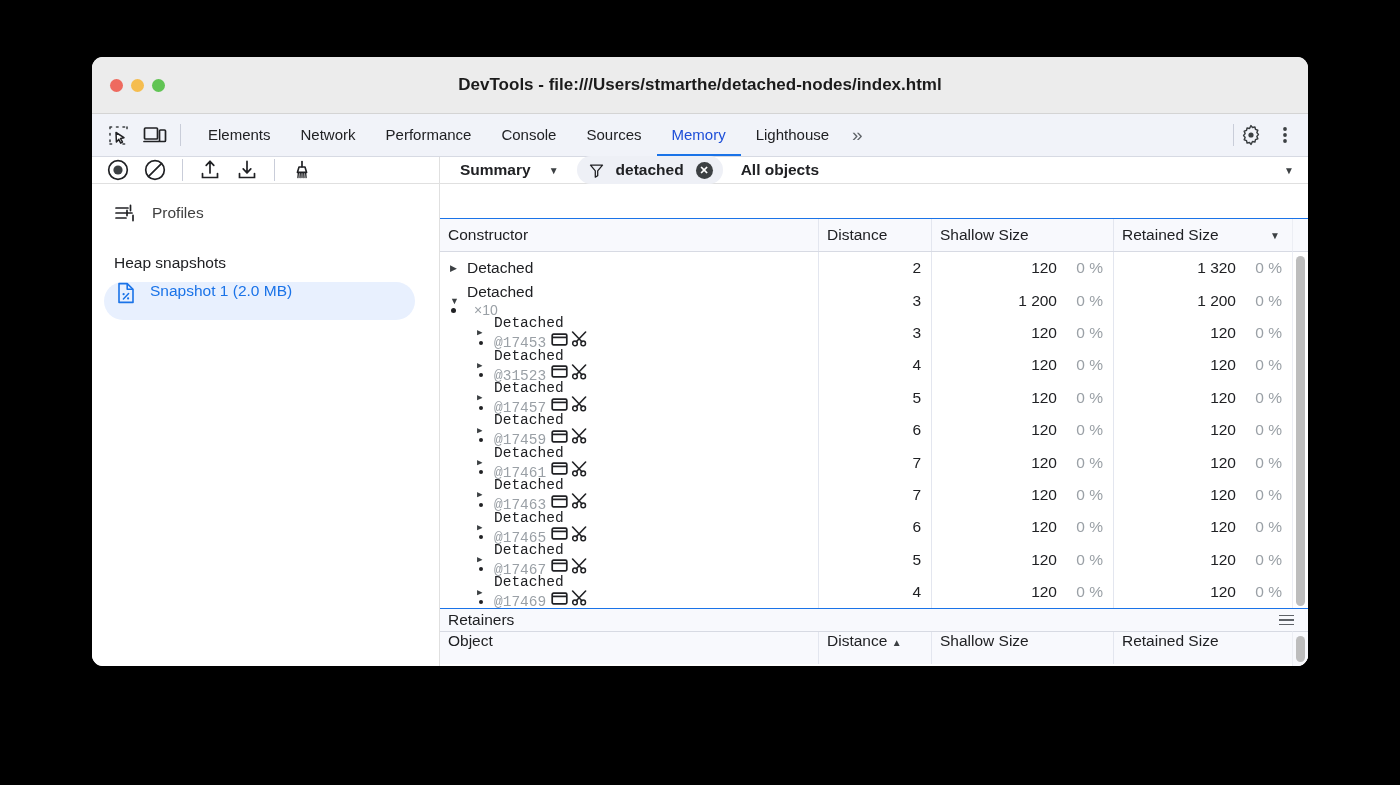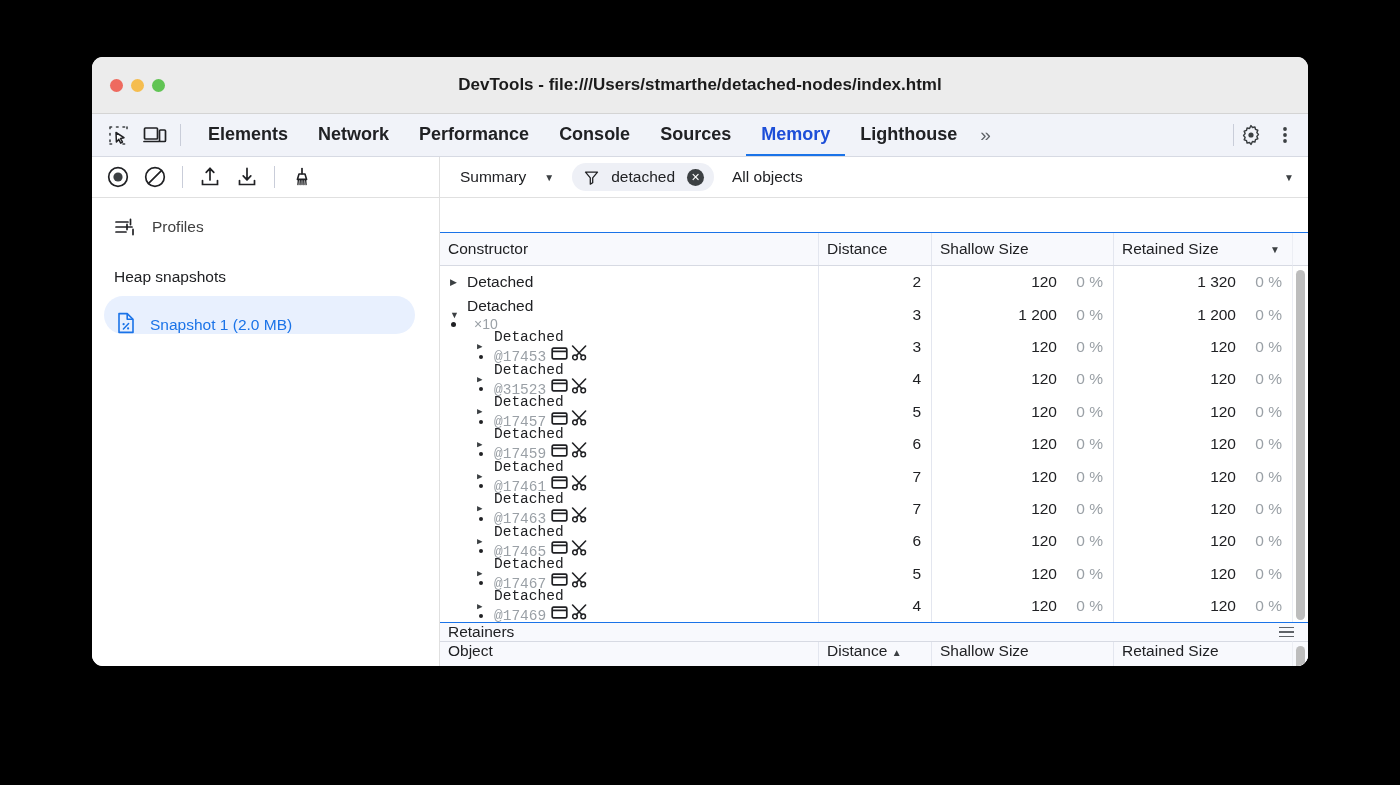--- a/index.html
+++ b/index.html
@@ -54,30 +54,30 @@
     flex: none;
   }
   .tool-icons {
     display: flex; align-items: center; gap: 14px;
     padding: 0 13px 0 16px;
   }
   .vsep { width: 1px; background: #c9cdd9; margin: 10px 0; flex: none; }
   .tabs { display: flex; align-items: stretch; padding-left: 12px; flex: 1; }
   .tab {
     display: flex; align-items: center; padding: 0 15px;
-    font-size: 18px; color: #202124;
+    font-size: 15px; color: #202124;
     border-bottom: 2px solid transparent;
-    cursor: default; white-space: nowrap; font-weight: bold;
+    cursor: default; white-space: nowrap;
   }
   .tab.active { color: #1d4ed8; border-bottom-color: #1a73e8; }
   .tab-more { display: flex; align-items: center; padding: 0 8px; color: #5f6368; }
   .strip-right { display: flex; align-items: center; gap: 6px; padding-right: 12px; }
 
   
-  .toolbar2 { height: 41px; display: flex; flex: none; }
+  .toolbar2 { height: 27px; display: flex; flex: none; font-weight: bold; }
   .toolbar2-left {
     width: 348px; flex: none;
     background: #fff;
     border-bottom: 1px solid #e0e0e0;
     border-right: 1px solid #e0e0e0;
     display: flex; align-items: center; gap: 13px;
     padding-left: 14px;
   }
   .toolbar2-right {
     flex: 1; background: #fff;
@@ -118,21 +118,21 @@
   }
   .side-row {
     display: flex; align-items: center; gap: 16px;
     height: 38px; padding-left: 22px;
     font-size: 15.5px; color: #404040;
   }
   .side-header {
     padding: 22px 0 4px 22px; font-size: 15.5px; color: #202124;
   }
   .snap-item {
-    display: flex; align-items: flex-end; gap: 14px;
+    display: flex; align-items: flex-start; gap: 14px;
     margin: 6px 24px 0 12px;
     height: 38px; padding-left: 12px;
     border-radius: 19px;
     background: #e8f0fe; color: #1a73e8; font-size: 15.5px;
   }
 
   
   .main { flex: 1; display: flex; flex-direction: column; min-width: 0; }
   .grid-wrap {
     flex: none; height: 391px;

